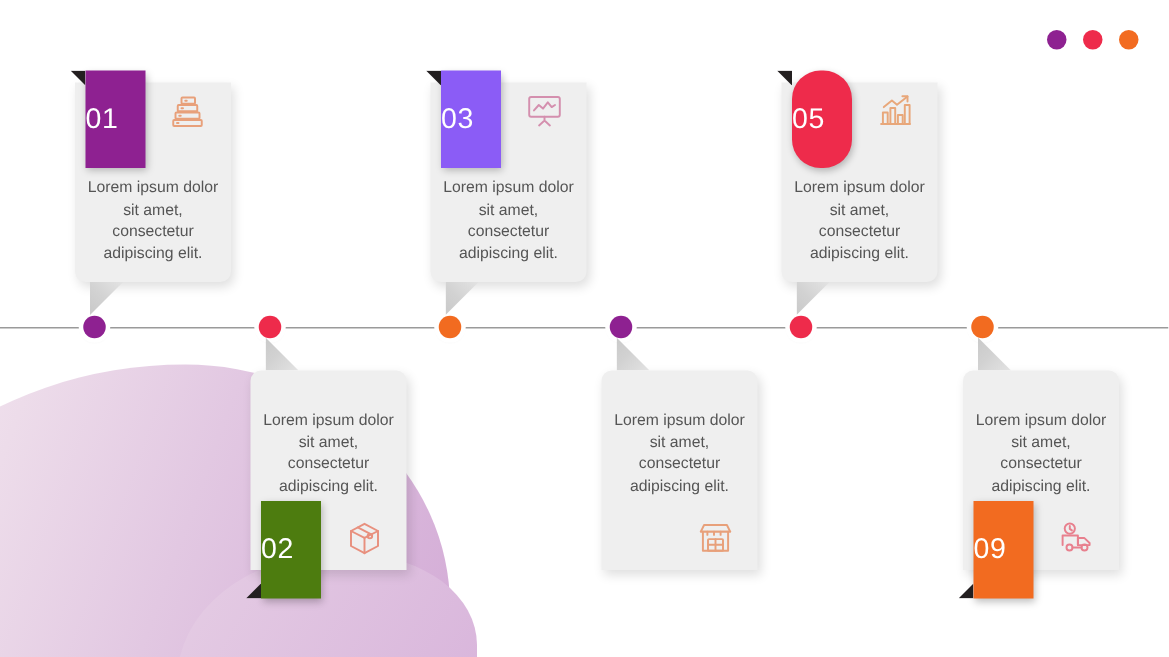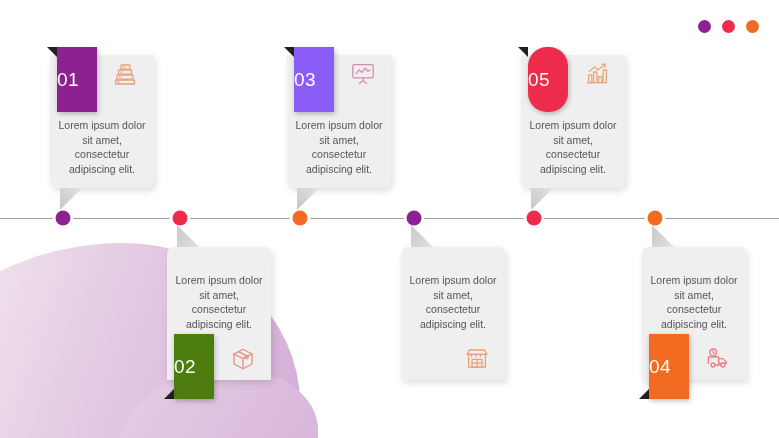--- a/index.html
+++ b/index.html
@@ -198,21 +198,21 @@
             <path d="M5.2 10.4 10.6 6l3.4 2.8L21 3.4" fill="none" stroke="#E8A77A" stroke-width="1.3" stroke-linecap="round" stroke-linejoin="round"></path>
             <path d="M17.6 3.2H21v3.4" fill="none" stroke="#E8A77A" stroke-width="1.3" stroke-linecap="round" stroke-linejoin="round"></path>
           </svg>
         </div>
         <div class="card-body">Lorem ipsum dolor sit amet, consectetur adipiscing elit.</div>
       </div>
       <div class="card bottom" style="left: 642px;">
         <div class="tail"></div>
         <div class="badge" style="background: rgb(242, 107, 32);">
           <span class="fold"></span>
-          <span>04</span>
+          <span>09</span>
         </div>
         <div class="icon-slot">
           <svg width="26" height="26" viewBox="0 0 26 26">
             <path d="M3.4 17.4V11h10.2v6.4" fill="none" stroke="#E8808E" stroke-width="1.3" stroke-linecap="round" stroke-linejoin="round"></path>
             <path d="M13.6 12.6h4.2l3.6 3.4v1.4h-7.8z" fill="none" stroke="#E8808E" stroke-width="1.3" stroke-linecap="round" stroke-linejoin="round"></path>
             <circle cx="8" cy="19" r="2" fill="none" stroke="#E8808E" stroke-width="1.3" stroke-linecap="round" stroke-linejoin="round"></circle>
             <circle cx="18" cy="19" r="2" fill="none" stroke="#E8808E" stroke-width="1.3" stroke-linecap="round" stroke-linejoin="round"></circle>
             <path d="M10 19h6" fill="none" stroke="#E8808E" stroke-width="1.3" stroke-linecap="round" stroke-linejoin="round"></path>
             <circle cx="8.2" cy="6.4" r="3.4" fill="none" stroke="#E8808E" stroke-width="1.3" stroke-linecap="round" stroke-linejoin="round"></circle>
             <path d="M8.2 4.6v2l1.4 1" fill="none" stroke="#E8808E" stroke-width="1.3" stroke-linecap="round" stroke-linejoin="round"></path>

